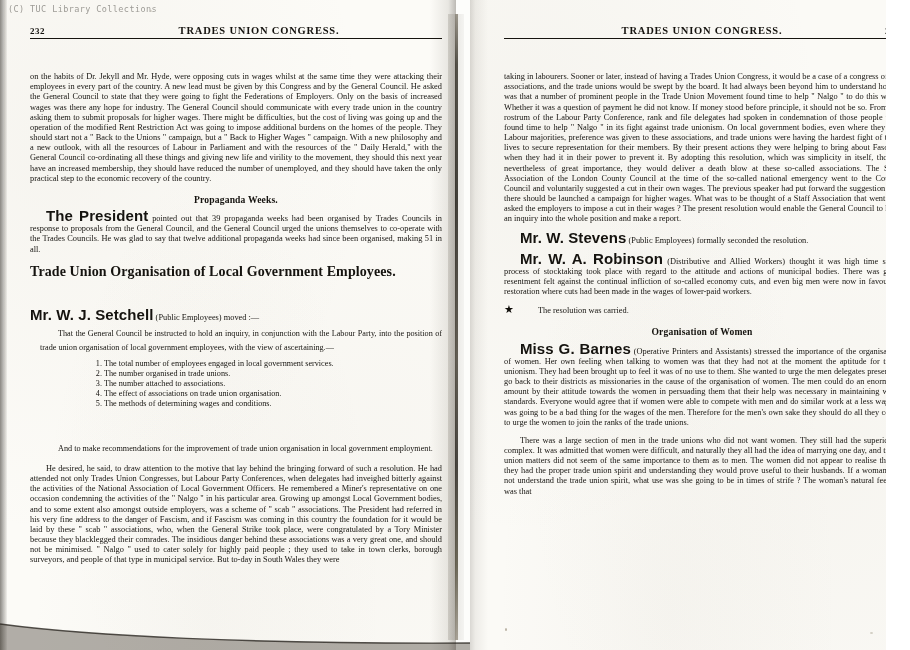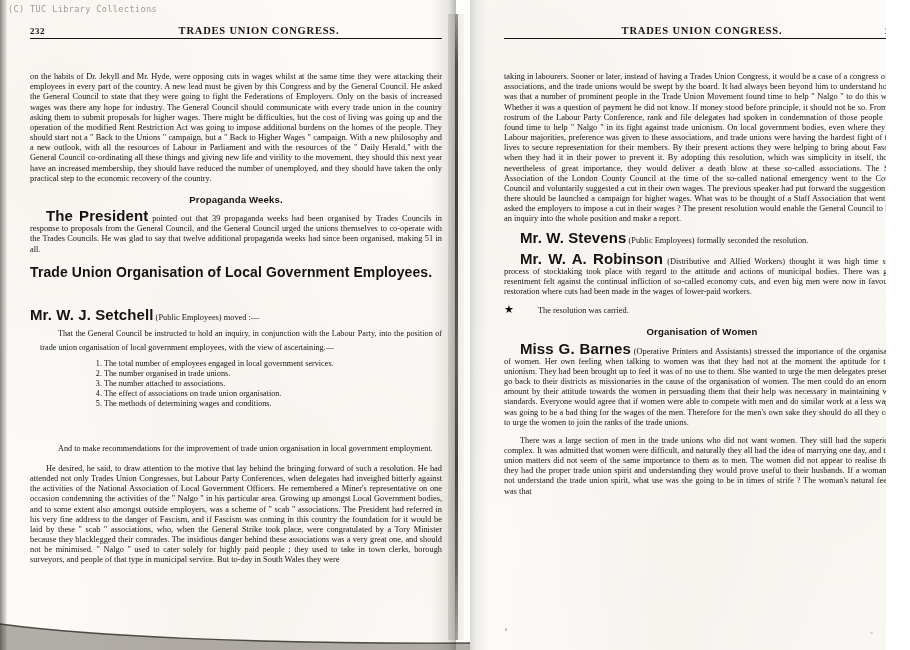--- a/index.html
+++ b/index.html
@@ -152,21 +152,21 @@
   .col.right .rule { margin-bottom: 9px; }
 
   p {
     margin: 0;
     text-indent: 16px;
   }
   p.flush { text-indent: 0; margin-top: 33px; }
   p.gap { margin-top: 8px; }
 
   h2.section {
-    font-family: Liberation Sans, sans-serif;
+    font-family: Liberation Serif, serif;
     font-size: 9.6px;
     font-weight: bold;
     text-align: center;
     margin: 11px 0 6px 0;
     letter-spacing: .15px;
   }
   h2.section.wide {
     font-size: 14px;
     text-align: left;
     margin: 12px 0 5px 0;

